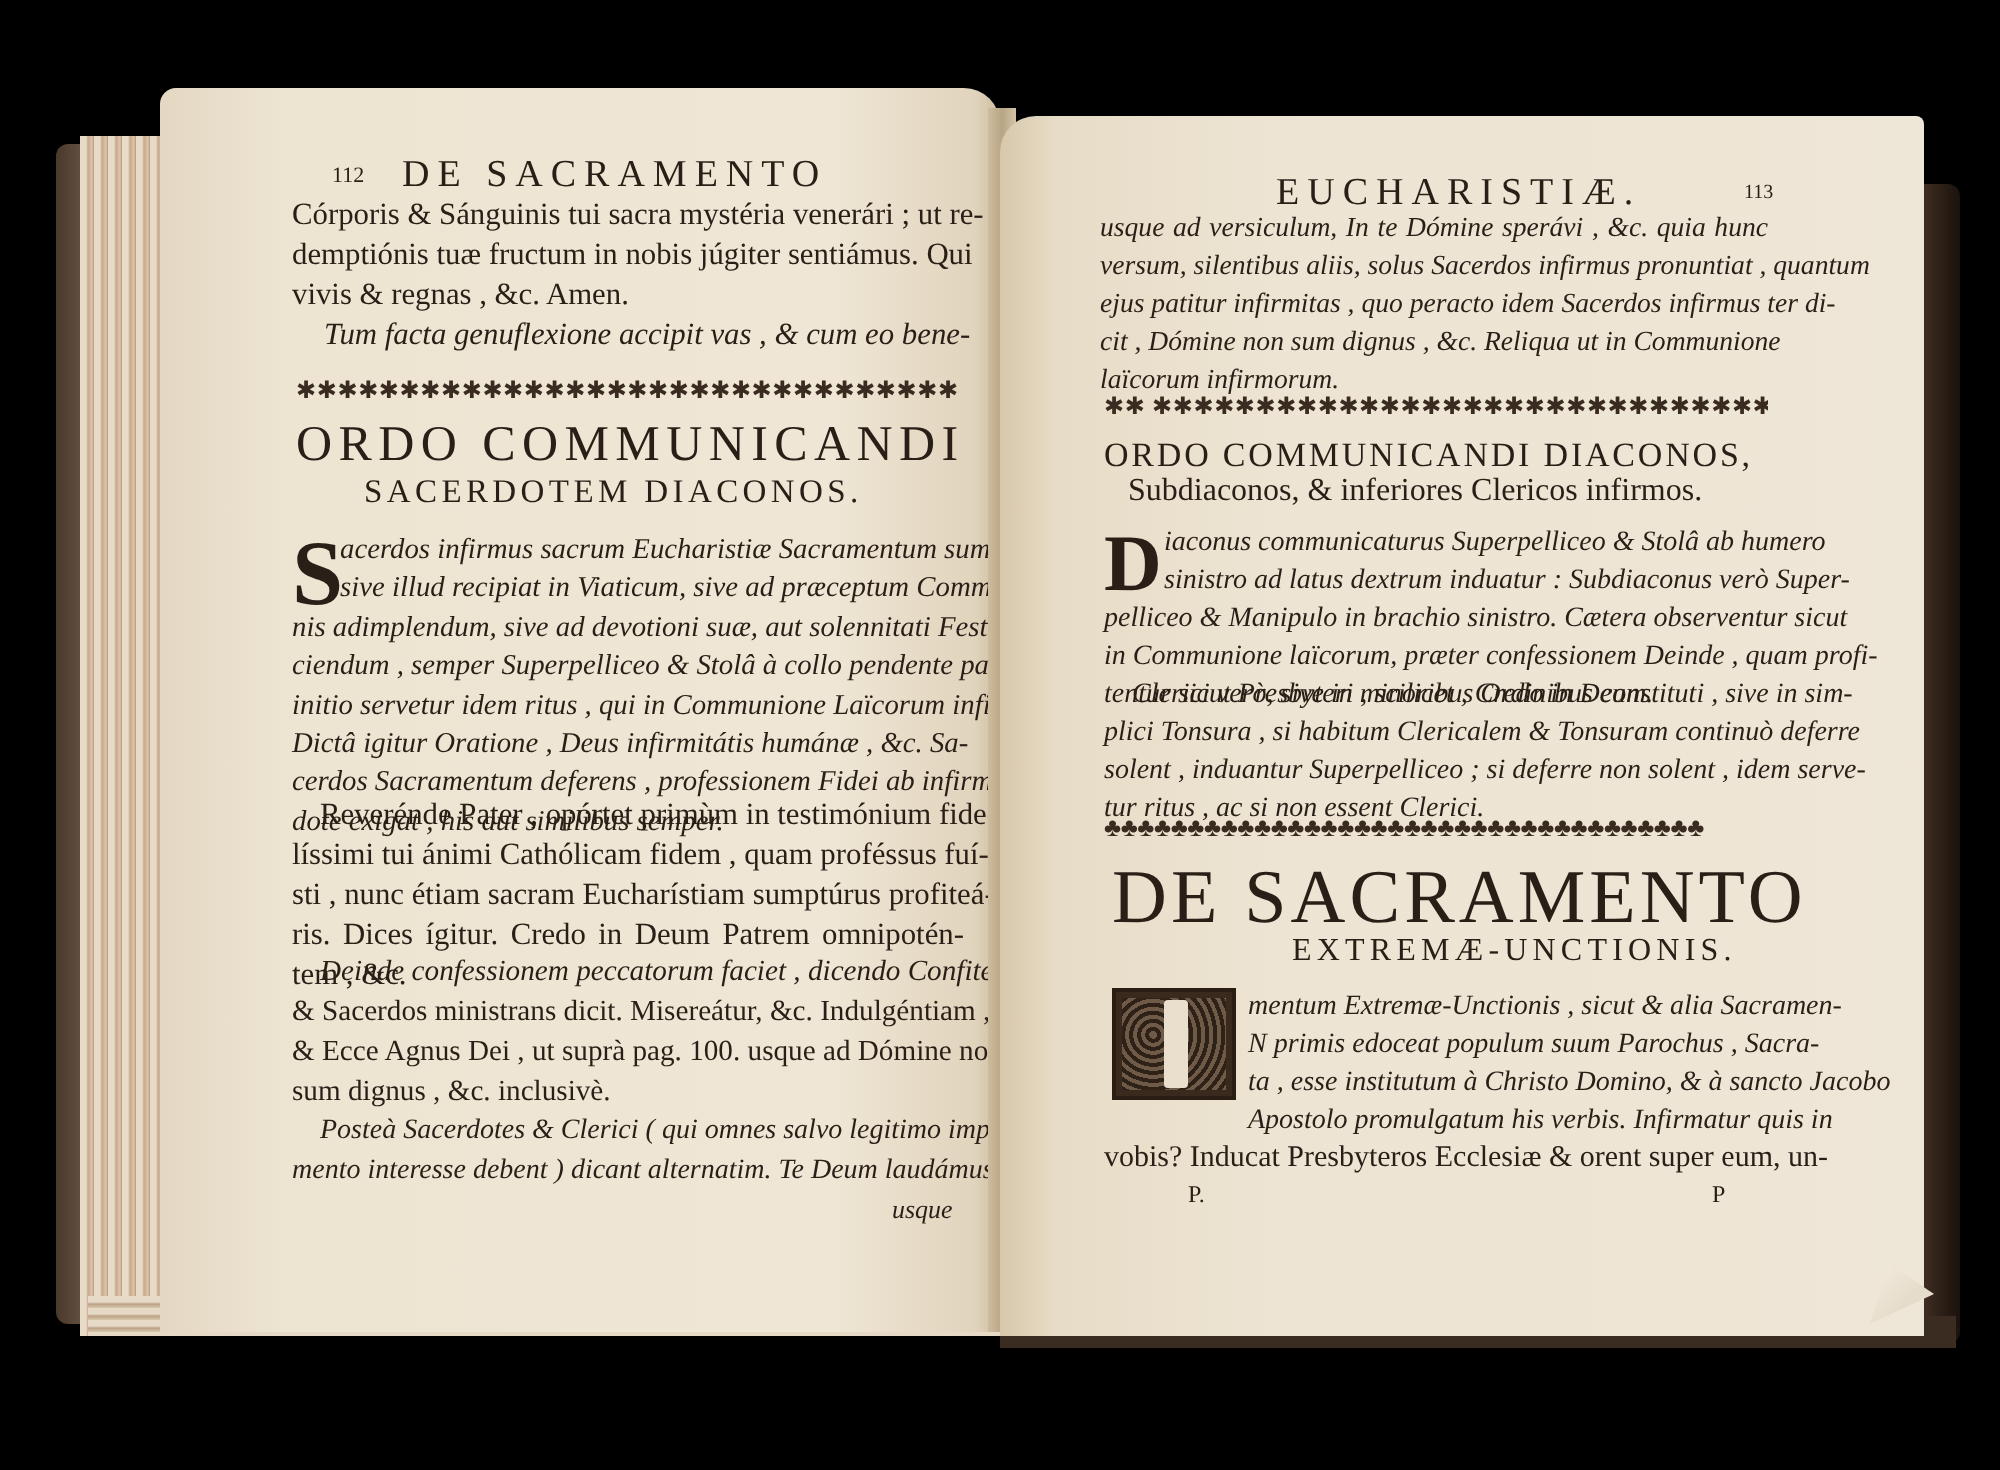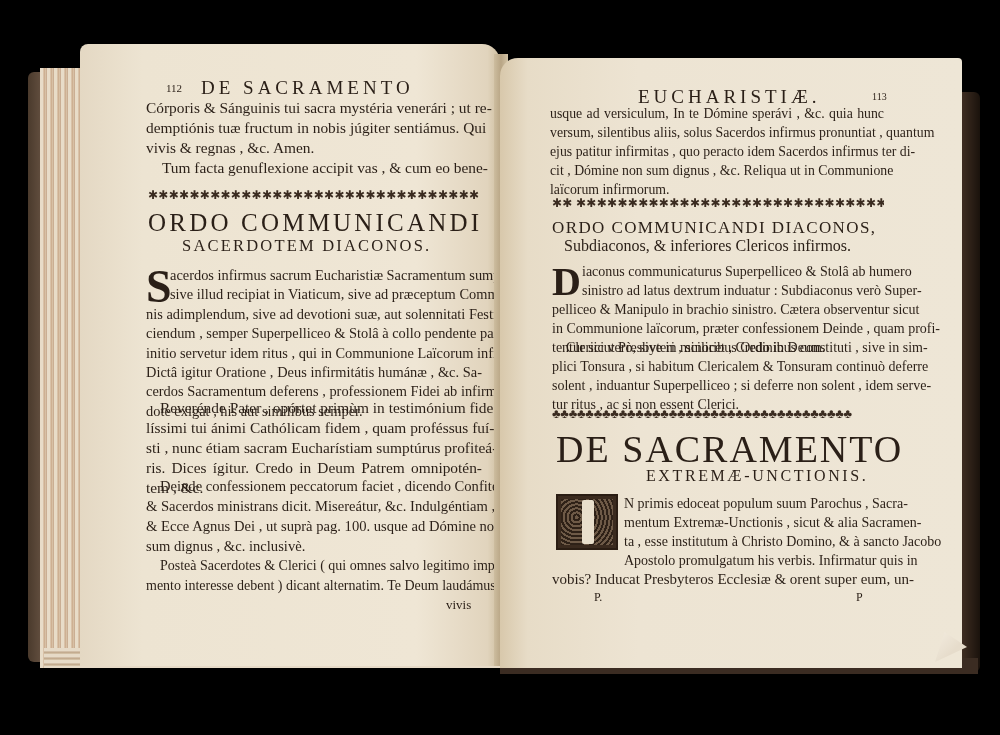--- a/index.html
+++ b/index.html
@@ -23,21 +23,21 @@
        border-radius:8px 18px 0 0;}
   .page-right{left:500px;top:58px;width:462px;height:610px;
        background:linear-gradient(90deg,#d8c8ab 0%,#e7dcc7 6%,#ede4d3 30%,#eee6d6 100%);
        border-radius:18px 4px 0 0;}
   .gutter{position:absolute;left:494px;top:54px;width:14px;height:612px;
        background:linear-gradient(90deg,#cdbd9f,#b8a585,#d2c3a6);}
   .dogear{position:absolute;left:935px;top:632px;width:32px;height:30px;
        background:linear-gradient(135deg,#f3ecdf 0%,#e6dccb 60%);
        clip-path:polygon(30% 0,100% 50%,0 100%);}
   .text{position:absolute;line-height:1;white-space:nowrap;}
-  .it{}
+  .it{font-style:italic;}
   .runhead-l{left:128px;top:78px;width:352px;font-size:19px;}
   .runhead-l .num{font-size:11px;position:absolute;left:18px;top:5px;margin-left:20px;}
   .runhead-l .ttl{position:absolute;left:73px;top:0;letter-spacing:4px;}
   .runhead-r{left:620px;top:87px;font-size:19px;letter-spacing:4px;margin-left:18px;}
   .pnum-r{left:872px;top:92px;font-size:10px;}
   .para{position:absolute;font-size:15.4px;line-height:20px;text-align:justify;}
   .para .ln{display:block;white-space:nowrap;text-align-last:justify;}
   .para .ln.last{text-align-last:left;}
   .ornament{position:absolute;font-size:12px;letter-spacing:0.3px;color:#3a2b20;white-space:nowrap;overflow:hidden;}
   .heading1{font-size:25px;letter-spacing:3.2px;}
@@ -107,21 +107,21 @@
     <span class="ln it" style="padding-left:14px;">Deinde confessionem peccatorum faciet , dicendo Confiteor, &amp;c.</span>
     <span class="ln">&amp; Sacerdos ministrans dicit. Misereátur, &amp;c. Indulgéntiam , &amp;c.</span>
     <span class="ln">&amp; Ecce Agnus Dei , ut suprà pag. 100. usque ad Dómine non</span>
     <span class="ln last">sum dignus , &amp;c. inclusivè.</span>
   </div>
 
   <div class="para it" style="left:146px;top:556px;width:336px;font-size:14px;">
     <span class="ln" style="padding-left:14px;">Posteà Sacerdotes &amp; Clerici ( qui omnes salvo legitimo impedi-</span>
     <span class="ln">mento interesse debent ) dicant alternatim. Te Deum laudámus, &amp;c.</span>
   </div>
-  <div class="text it" style="left:446px;top:598px;font-size:13px;">vivis</div>
+  <div class="text it" style="left:446px;top:598px;font-size:13px;">usque</div>
 
   <div class="gutter"></div>
 
   <div class="page page-right"></div>
   <div class="text runhead-r">EUCHARISTIÆ.</div>
   <div class="text pnum-r">113</div>
 
   <div class="para it" style="left:550px;top:104px;width:334px;font-size:13.8px;line-height:19px;">
     <span class="ln">usque ad versiculum, In te Dómine sperávi , &amp;c. quia hunc</span>
     <span class="ln">versum, silentibus aliis, solus Sacerdos infirmus pronuntiat , quantum</span>
@@ -154,22 +154,22 @@
   <div class="ornament" style="left:552px;top:406px;width:336px;font-size:13px;letter-spacing:-0.2px;">♣♣♣♣♣♣♣♣♣♣♣♣♣♣♣♣♣♣♣♣♣♣♣♣♣♣♣♣♣♣♣♣♣♣♣♣</div>
 
   <div class="big-heading">DE SACRAMENTO</div>
   <div class="text" style="left:646px;top:468px;font-size:16px;letter-spacing:2.6px;">EXTREMÆ-UNCTIONIS.</div>
 
   <div class="woodcut">
     <div class="inner"></div>
     <div class="letter"></div>
   </div>
   <div class="para it" style="left:624px;top:494px;width:262px;font-size:14px;line-height:19px;">
+    <span class="ln">mentum Extremæ-Unctionis , sicut &amp; alia Sacramen-</span>
     <span class="ln">N primis edoceat populum suum Parochus , Sacra-</span>
-    <span class="ln">mentum Extremæ-Unctionis , sicut &amp; alia Sacramen-</span>
     <span class="ln">ta , esse institutum à Christo Domino, &amp; à sancto Jacobo</span>
     <span class="ln">Apostolo promulgatum his verbis. Infirmatur quis in</span>
   </div>
   <div class="para" style="left:552px;top:570px;width:336px;font-size:15px;line-height:19px;">
     <span class="ln">vobis? Inducat Presbyteros Ecclesiæ &amp; orent super eum, un-</span>
   </div>
   <div class="sig" style="left:594px;top:590px;">P.</div>
   <div class="sig" style="left:856px;top:590px;">P</div>
 
   <div class="dogear"></div>

